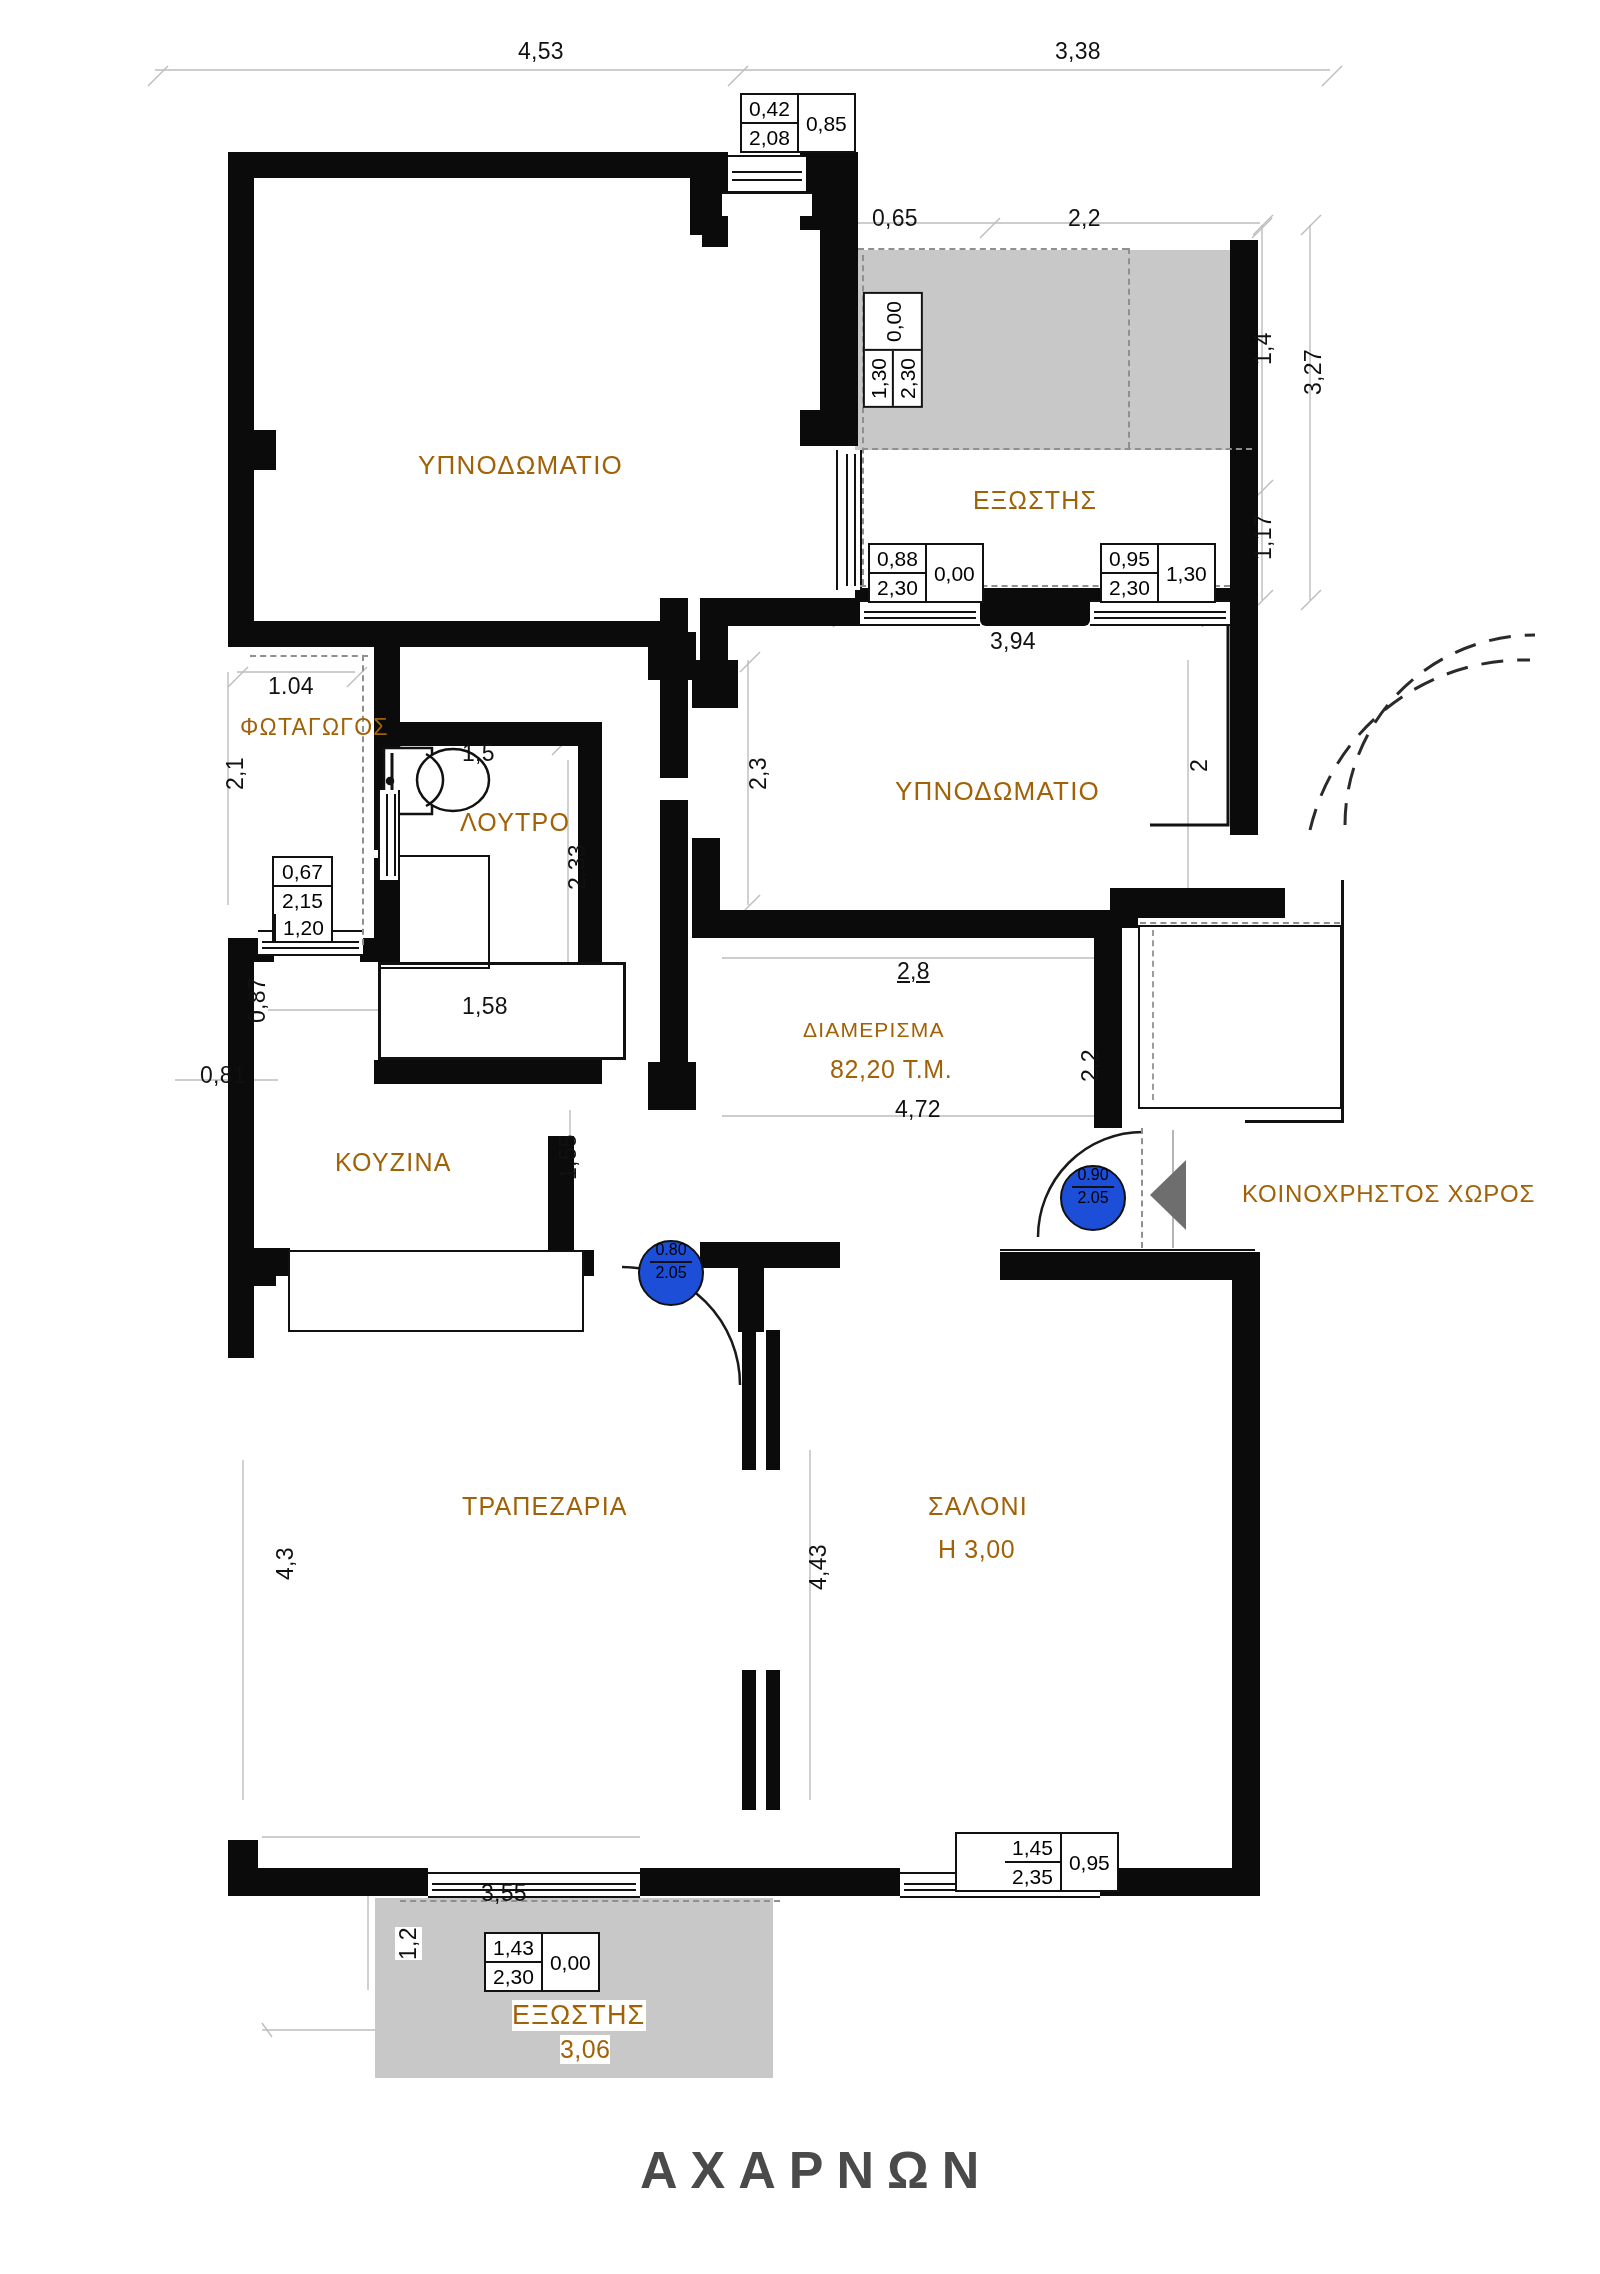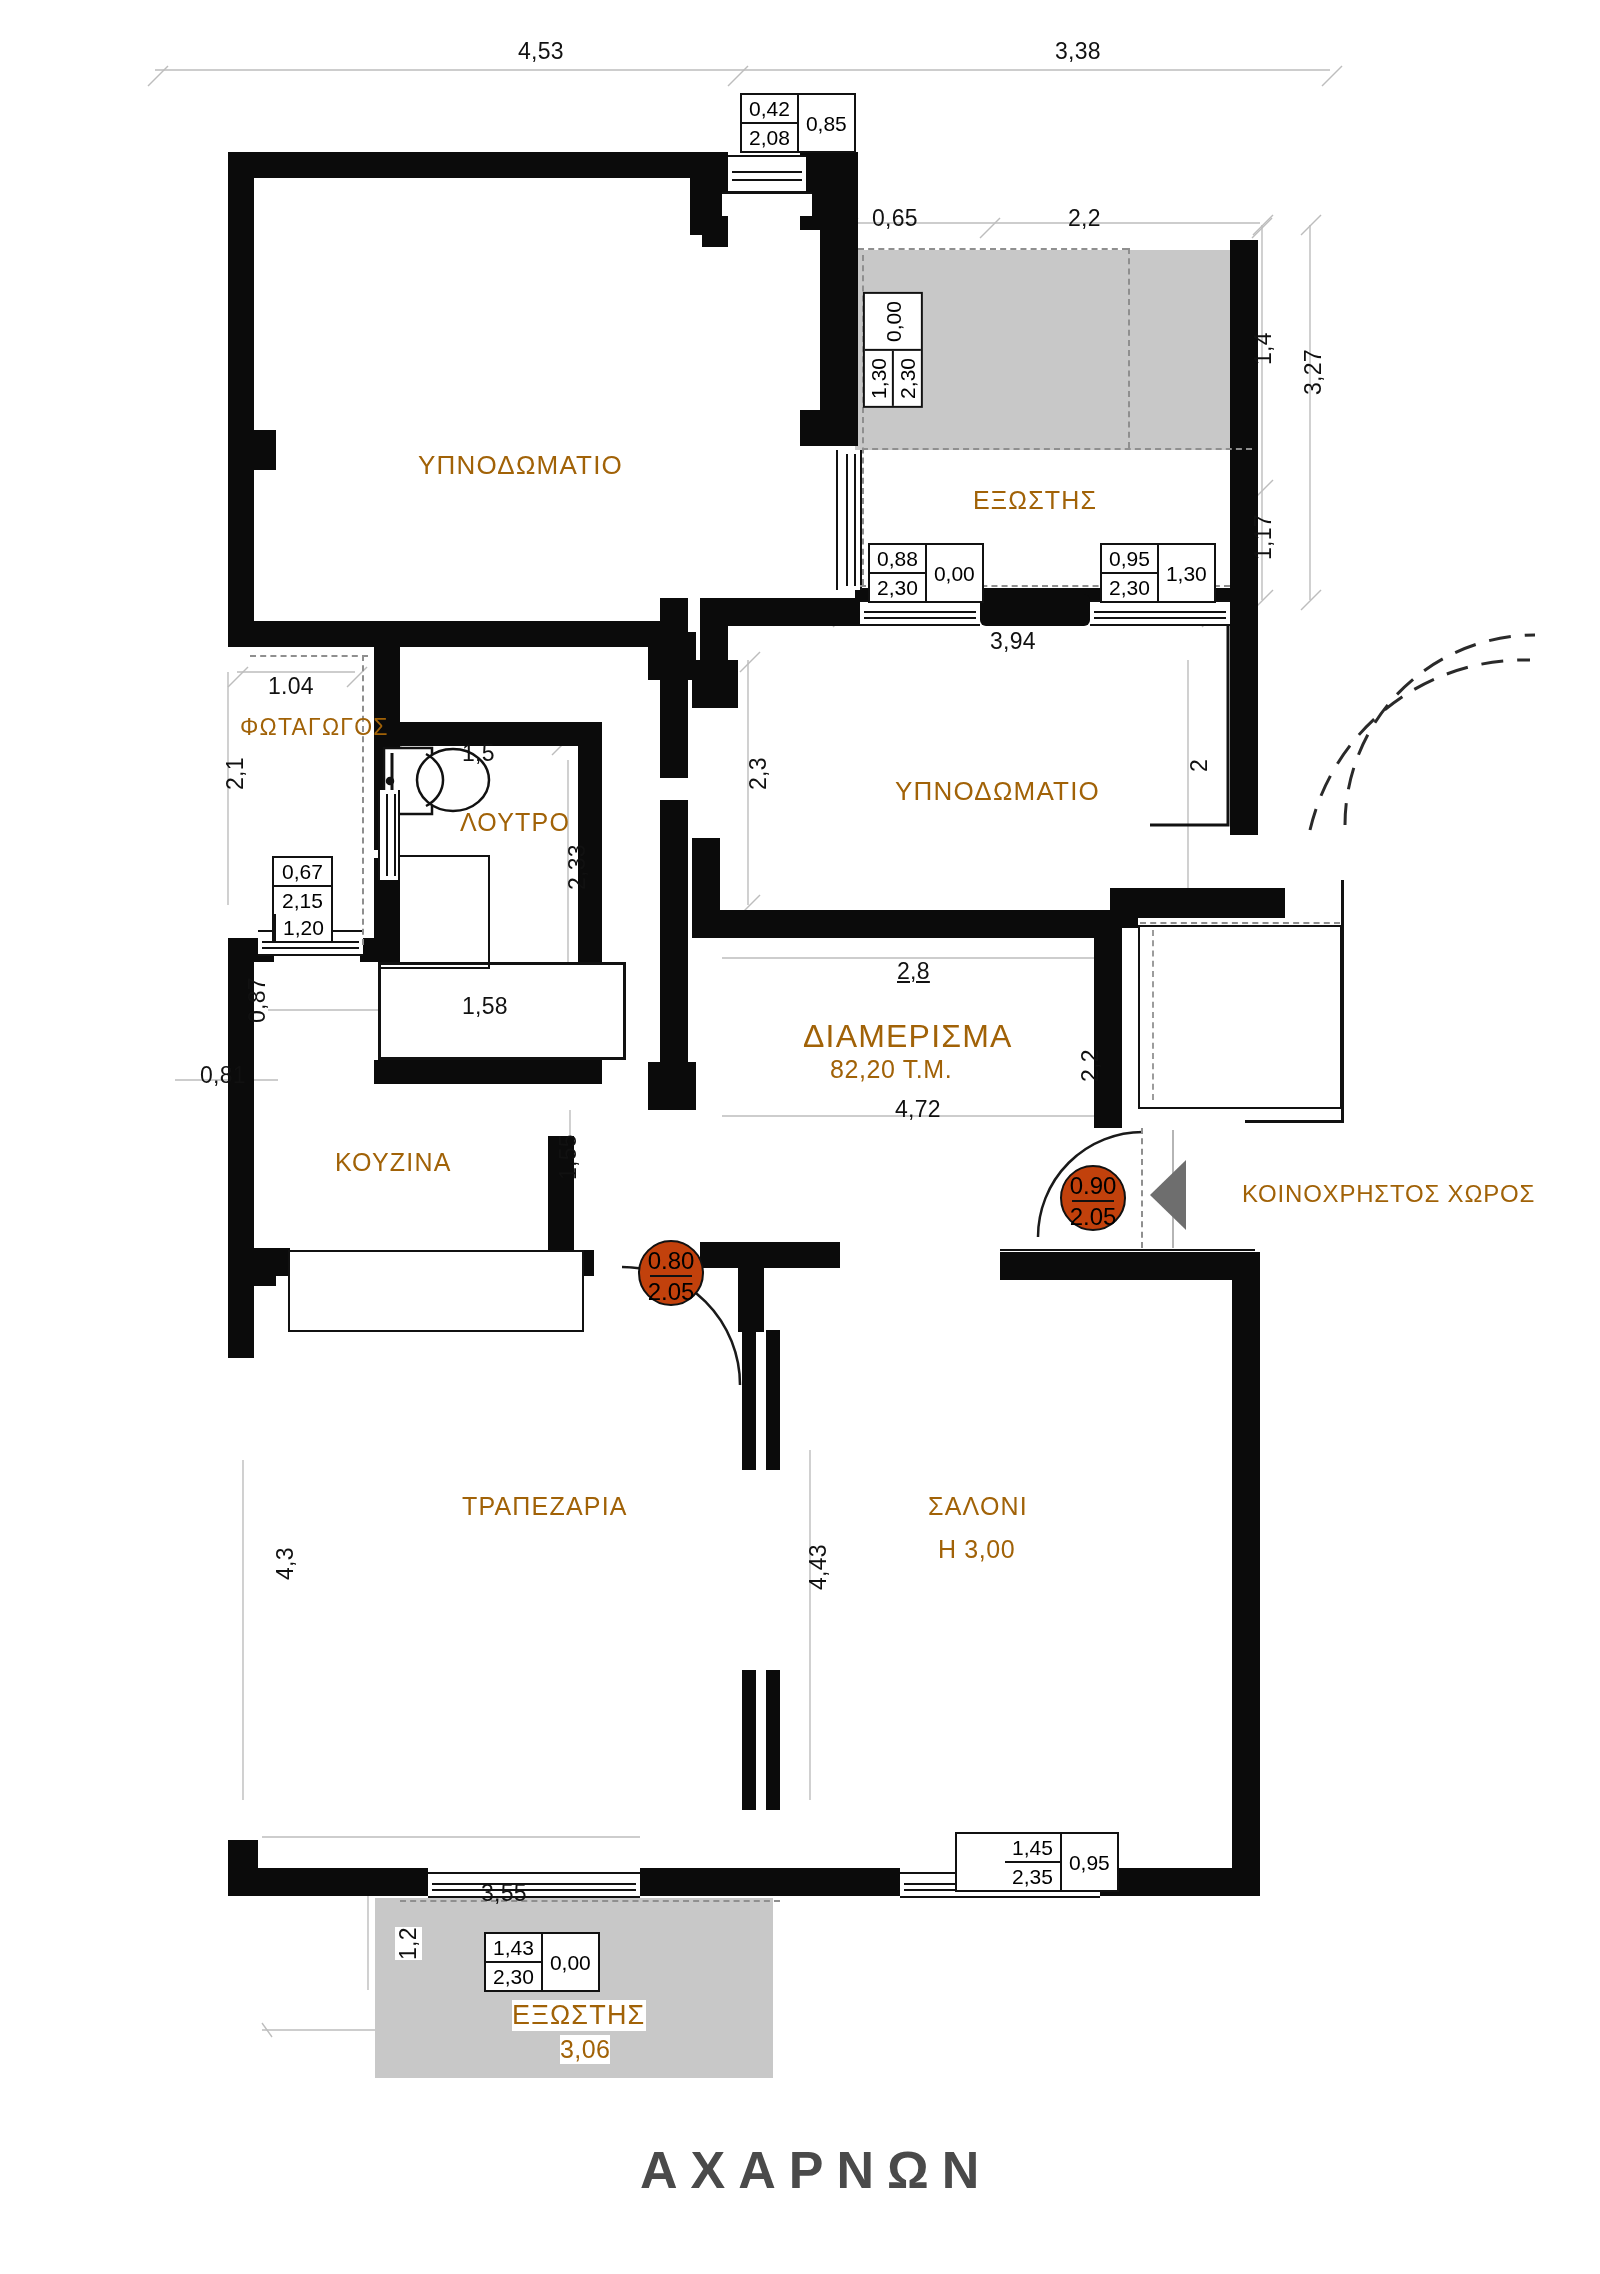--- a/index.html
+++ b/index.html
@@ -15,22 +15,22 @@
   .room.big{font-size:26px;}
   .roomlabelbg{background:#fff;}
   
   .tag{position:absolute;display:flex;border:2px solid #111;background:#fff;font-size:21px;line-height:1;}
   .tag .col2{display:flex;flex-direction:column;}
   .tag .cell{padding:3px 7px;text-align:center;}
   .tag .cell.top{border-bottom:2px solid #111;}
   .tag .right{display:flex;align-items:center;justify-content:center;padding:3px 7px;border-left:2px solid #111;}
   
   .tag.vert{transform-origin:50% 50%;transform:rotate(-90deg);}
-  .circletag{position:absolute;width:62px;height:62px;border:2px solid #111;border-radius:50%;background:#c2410c;
-    display:flex;flex-direction:column;align-items:center;justify-content:flex-end;font-size:24px;line-height:1.05;}
+  .circletag{position:absolute;width:62px;height:62px;border:2px solid #111;border-radius:50%;background:#1d4ed8;
+    display:flex;flex-direction:column;align-items:center;justify-content:flex-start;font-size:16px;line-height:1.05;}
   .circletag .bar{width:42px;height:2px;background:#111;margin:2px 0;}
   .dashh{position:absolute;height:0;border-top:2px dashed #8f8f8f;}
   .dashv{position:absolute;width:0;border-left:2px dashed #8f8f8f;}
   .win{position:absolute;background:#fff;border-top:2px solid #111;border-bottom:2px solid #111;}
   .win .pane{position:absolute;left:4px;right:4px;top:50%;margin-top:-3px;height:6px;background:#fff;border-top:2px solid #111;border-bottom:2px solid #111;}
   .winv{position:absolute;background:#fff;border-left:2px solid #111;border-right:2px solid #111;}
   .winv .pane{position:absolute;top:4px;bottom:4px;left:50%;margin-left:-3px;width:6px;background:#fff;border-left:2px solid #111;border-right:2px solid #111;}
   .title{position:absolute;font-size:52px;color:#4a4a4a;letter-spacing:13px;font-weight:bold;white-space:nowrap;}
   svg.overlay{position:absolute;left:0;top:0;width:1600px;height:2274px;pointer-events:none;}
 </style>
@@ -263,21 +263,21 @@
   <div class="room" style="left:460px;top:808px;">ΛΟΥΤΡΟ</div>
   <div class="room" style="left:335px;top:1148px;">ΚΟΥΖΙΝΑ</div>
   <div class="room" style="left:462px;top:1492px;">ΤΡΑΠΕΖΑΡΙΑ</div>
   <div class="room" style="left:928px;top:1492px;">ΣΑΛΟΝΙ</div>
   <div class="room" style="left:938px;top:1535px;letter-spacing:.6px;">H 3,00</div>
   <div class="room roomlabelbg" style="left:973px;top:486px;">ΕΞΩΣΤΗΣ</div>
   <div class="room roomlabelbg" style="left:512px;top:2000px;font-size:27px;">ΕΞΩΣΤΗΣ</div>
   <div class="room roomlabelbg" style="left:560px;top:2035px;letter-spacing:.4px;">3,06</div>
   <div class="room" style="left:1242px;top:1180px;font-size:24px;letter-spacing:.8px;">ΚΟΙΝΟΧΡΗΣΤΟΣ ΧΩΡΟΣ</div>
 
-  <div class="room" style="left:803px;top:1018px;font-size:32px;">ΔΙΑΜΕΡΙΣΜΑ</div>
+  <div class="room" style="left:803px;top:1018px;font-size:21px;">ΔΙΑΜΕΡΙΣΜΑ</div>
   <div class="room" style="left:830px;top:1055px;font-size:25px;letter-spacing:.6px;">82,20 Τ.Μ.</div>
 
   <div class="dim" style="left:518px;top:38px;">4,53</div>
   <div class="dim" style="left:1055px;top:38px;">3,38</div>
   <div class="dim" style="left:872px;top:205px;">0,65</div>
   <div class="dim" style="left:1068px;top:205px;">2,2</div>
 
   <div class="dim v" style="left:1250px;top:365px;">1,4</div>
   <div class="dim v" style="left:1300px;top:395px;">3,27</div>
   <div class="dim v" style="left:1250px;top:560px;">1,17</div>

